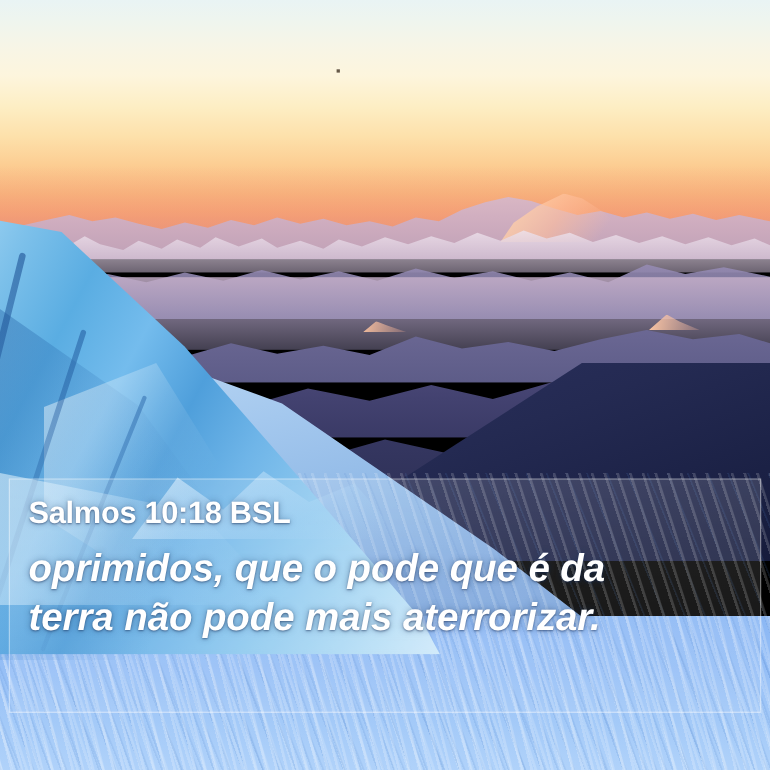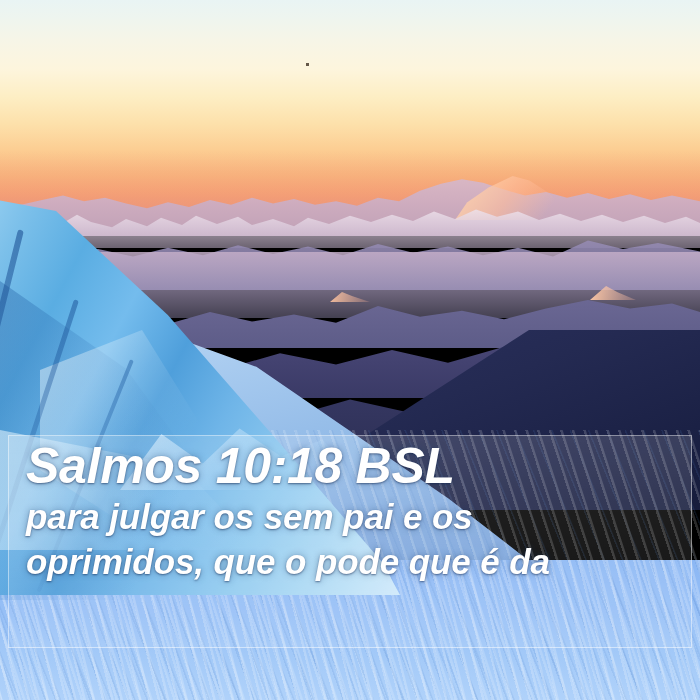--- a/index.html
+++ b/index.html
@@ -135,23 +135,23 @@
       clip-path:polygon(0% 100%, 18% 20%, 36% 62%, 52% 12%, 70% 52%, 88% 28%, 100% 74%, 100% 100%);}
 
   
   .panel{position:absolute;left:8px;top:435px;width:684px;height:213px;
       box-sizing:border-box;
       background:linear-gradient(to bottom, rgba(255,255,255,.14), rgba(255,255,255,.07));
       border:1px solid rgba(255,255,255,.45);}
   .panel-inner{position:absolute;left:0;top:0;width:100%;height:100%;
       padding:6px 16px 0 17px;box-sizing:border-box;}
 
-  .verse-title{color:#ffffff;font-size:50px;font-weight:bold;line-height:48px;
+  .verse-title{color:#ffffff;font-size:28px;font-weight:bold;line-height:48px;
       letter-spacing:-.3px;white-space:nowrap;
-      text-shadow:0 1px 2px rgba(20,40,80,.55), 0 0 7px rgba(25,55,100,.4);font-style:italic;}
+      text-shadow:0 1px 2px rgba(20,40,80,.55), 0 0 7px rgba(25,55,100,.4);}
   .verse-body{color:#ffffff;font-size:35px;font-weight:bold;font-style:italic;
       line-height:45px;letter-spacing:-.1px;margin-top:4px;
       text-shadow:0 1px 2px rgba(20,40,80,.55), 0 0 7px rgba(25,55,100,.4);}
   .verse-line{white-space:nowrap;}
 </style>
 </head>
 <body>
 
 <div id="scene">
 
@@ -184,19 +184,19 @@
   <div class="crev1"></div>
   <div class="crev2"></div>
   <div class="crev3"></div>
   <div class="serac-top"></div>
   <div class="ice-sere"></div>
 
   <div class="panel">
     <div class="panel-inner">
       <div class="verse-title">Salmos 10:18 BSL</div>
       <div class="verse-body">
-        <div class="verse-line">para julgar os sem pai e os</div>
         <div class="verse-line">oprimidos, que o pode que é da</div>
+        <div class="verse-line">terra não pode mais aterrorizar.</div>
       </div>
     </div>
   </div>
 
 </div>
 
 </body></html>

